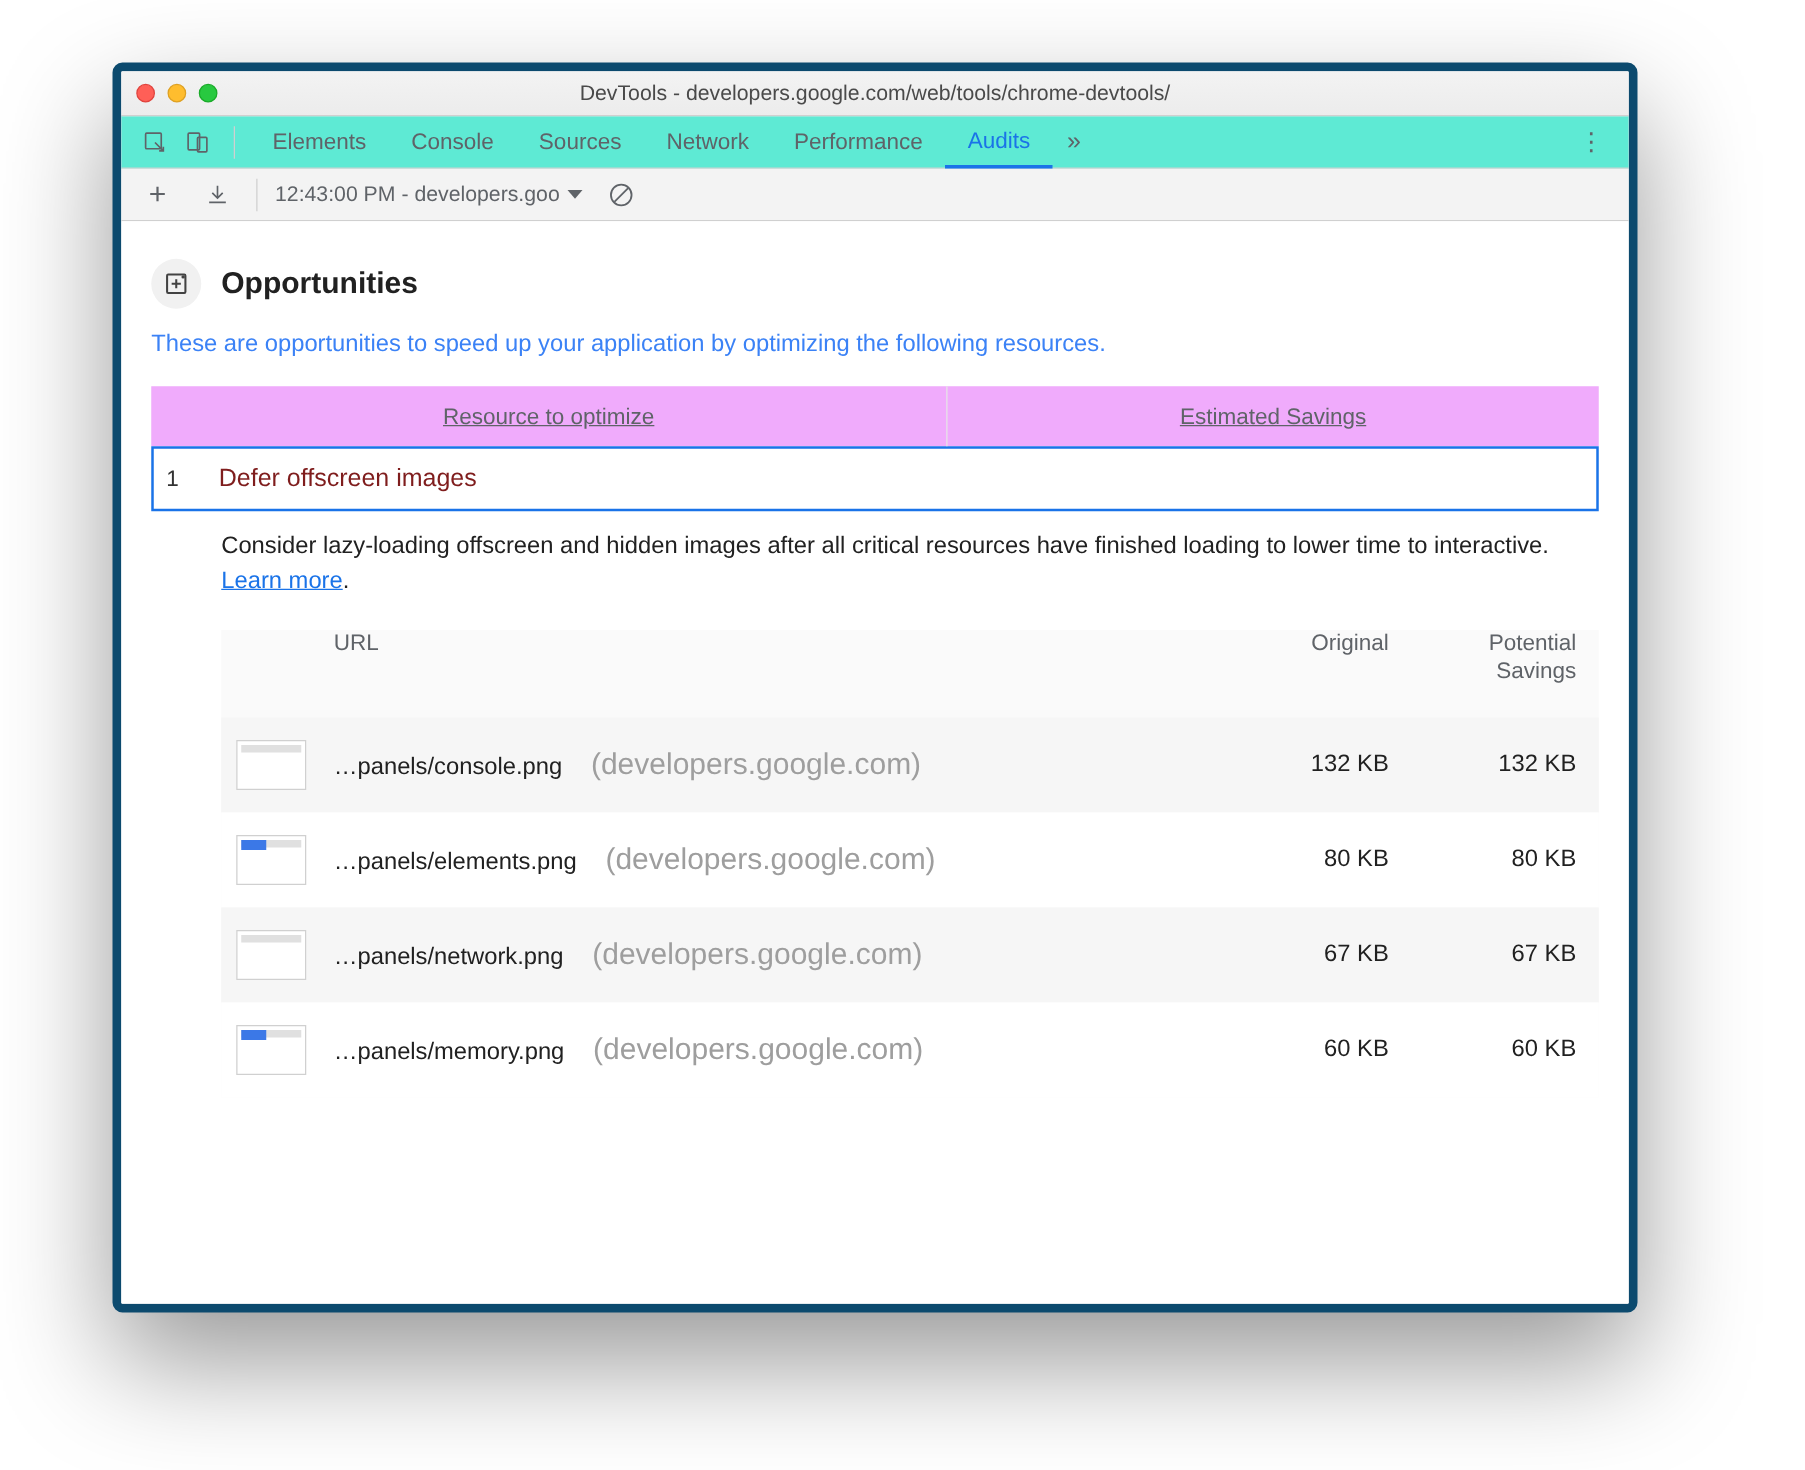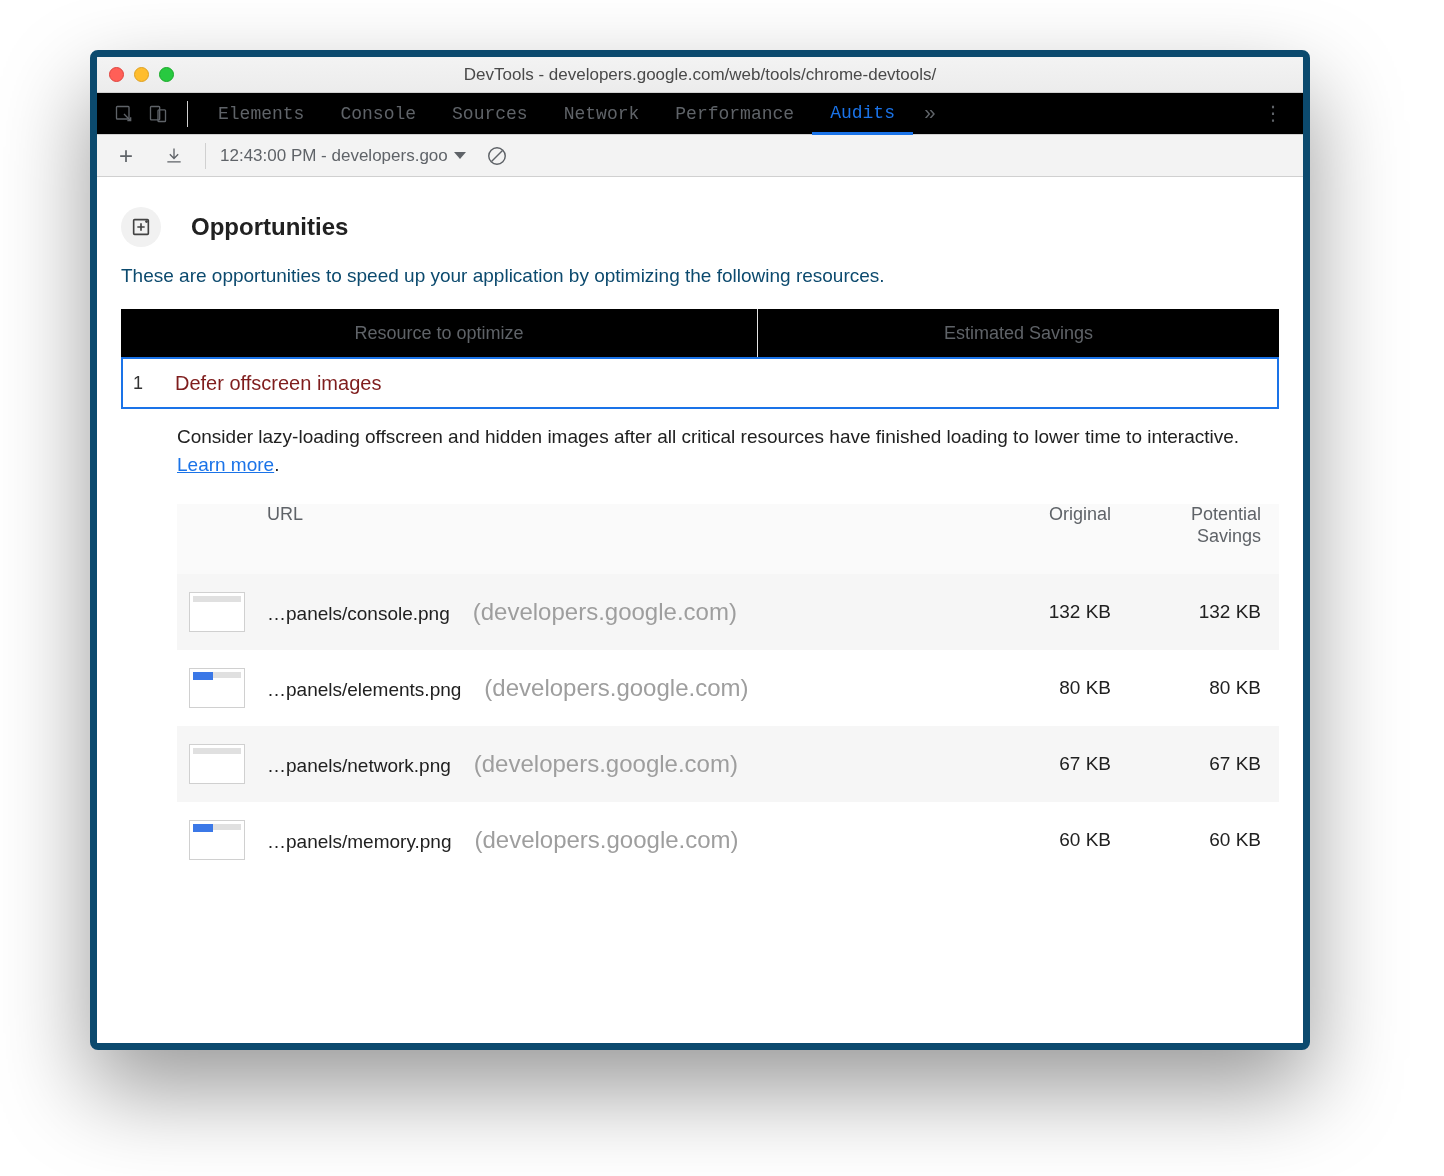--- a/index.html
+++ b/index.html
@@ -40,27 +40,26 @@
   .tl.red { background:#ff5f57; border:1px solid #e0443e;}
   .tl.yellow { background:#ffbd2e; border:1px solid #dea123;}
   .tl.green { background:#28c940; border:1px solid #1aab29;}
   .titlebar-title {
     position: absolute; left:0; right:0; text-align:center;
     font-size:17px; color:#4a4a4a; pointer-events:none;
   }
   
   .tabsbar {
     height: 42px;
-    background:#000000;
+    background:#5eead4;
     border-bottom:1px solid #d0d0d0;
     display:flex;
     align-items:center;
     padding: 0 10px;
     gap: 0px;
-    font-family: Liberation Mono, monospace;
   }
   .iconbtn {
     width:34px; height:34px; display:flex; align-items:center; justify-content:center;
     color:#5f6368; cursor:pointer;
   }
   .iconbtn svg { width:20px; height:20px; fill:none; stroke:#5f6368; stroke-width:1.6; }
   .tabs-sep { width:1px; height:26px; background:#d0d0d0; margin: 0 12px; }
   .tab {
     padding: 0 18px; height:100%; display:flex; align-items:center;
     color:#5f6368; font-size:18px; cursor:pointer;
@@ -77,32 +76,32 @@
     color:#5f6368;
   }
   .audittoolbar .sep { width:1px; height:26px; background:#d0d0d0; }
   .audit-select {
     display:flex; align-items:center; gap:6px; font-size:17px; color:#5f6368; cursor:pointer;
   }
   .triangle-down { width:0;height:0;border-left:6px solid transparent;border-right:6px solid transparent;border-top:7px solid #5f6368;}
   .nosym svg { width:22px;height:22px; }
   
   .content { padding: 30px 24px 0 24px; overflow:auto; flex:1; background:#fff;}
-  .section-header { display:flex; align-items:center; gap:30px; margin-bottom:18px;}
+  .section-header { display:flex; align-items:center; gap:16px; margin-bottom:18px;}
   .section-icon {
     width:40px; height:40px; border-radius:50%; background:#f1f1f1;
     display:flex; align-items:center; justify-content:center;
   }
   .section-icon svg { width:22px; height:22px; stroke:#424242; fill:none; stroke-width:1.8;}
   .section-title { font-size:24px; font-weight:700; color:#212121;}
-  .section-desc { font-size:19px; color:#0c4a6e; margin-bottom:22px;}
+  .section-desc { font-size:19px; color:#3b82f6; margin-bottom:22px;}
   
   .opp-head {
-    display:flex; height:48px; background:#000000;
-    font-size:18px; color:#5f6368;
+    display:flex; height:48px; background:#f0abfc;
+    font-size:18px; color:#5f6368;text-decoration:underline;
   }
   .opp-head .col-l { flex:0 0 55%; display:flex; align-items:center; justify-content:center; border-right:1px solid #e5e5e5;}
   .opp-head .col-r { flex:1; display:flex; align-items:center; justify-content:center;}
   
   .opp-row {
     display:flex; align-items:center;
     border:2px solid #1a73e8;
     height:52px;
     background:#fff;
     padding: 0 14px 0 10px;

